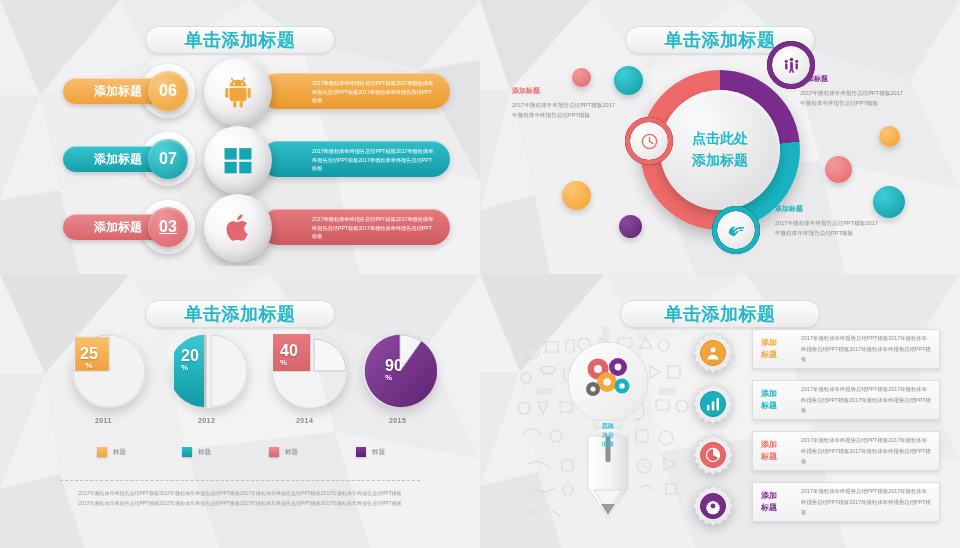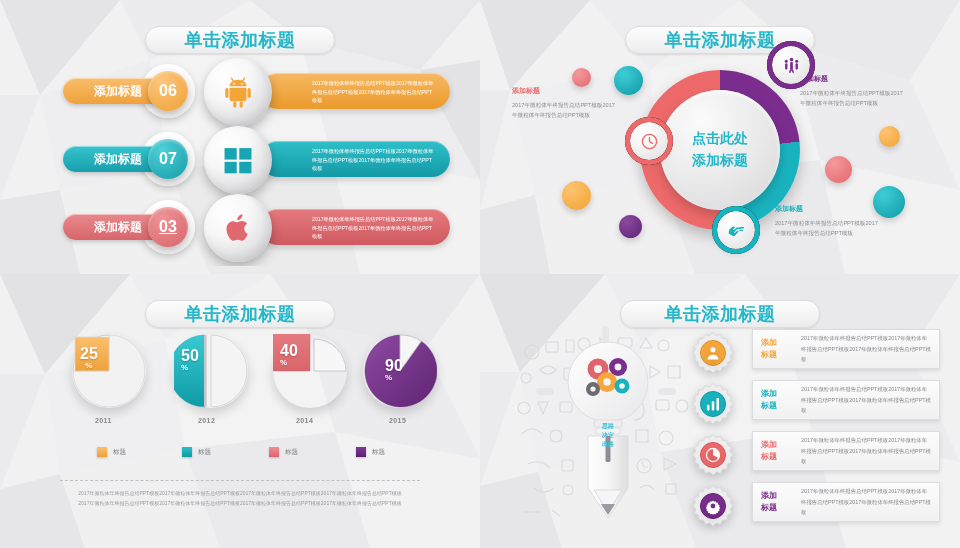--- a/index.html
+++ b/index.html
@@ -320,21 +320,21 @@
           <path d="M31 1 A36 36 0 0 0 31 73 Z" fill="url(#tg1)" stroke="#0f9aa6" stroke-width=".4"></path>
           <rect x="30" y="1" width="2.6" height="72" fill="#c6c6c9"></rect>
           <defs>
               <linearGradient id="tg1" x1="0" y1="0" x2="0" y2="1">
             <stop offset="0" stop-color="#38cad3"></stop>
                 <stop offset="1" stop-color="#0f9aa6"></stop>
               </linearGradient>
             </defs>
         </svg>
         <div class="val" style="left:7px; top:14px;">
-          <span class="n">50</span>
+          <span class="n">20</span>
           <span class="p">%</span>
         </div>
       </div>
       <div class="yr" style="left:190px; top:135px;">2012</div>
 
       <div class="pie" style="left:265px; top:52px; background:transparent;">
         <svg viewBox="0 0 74 74" style="position:absolute;inset:0;">
           <path d="M37 37 L37 1 A36 36 0 1 0 1 37 Z" fill="url(#rg1)" stroke="#cf5a60" stroke-width=".4"></path>
           <path d="M41 5 L41 37 L73 37 A32 32 0 0 0 41 5 Z" fill="#f7f7f8" stroke="#c4c4c7" stroke-width=".9"></path>
           <defs>

